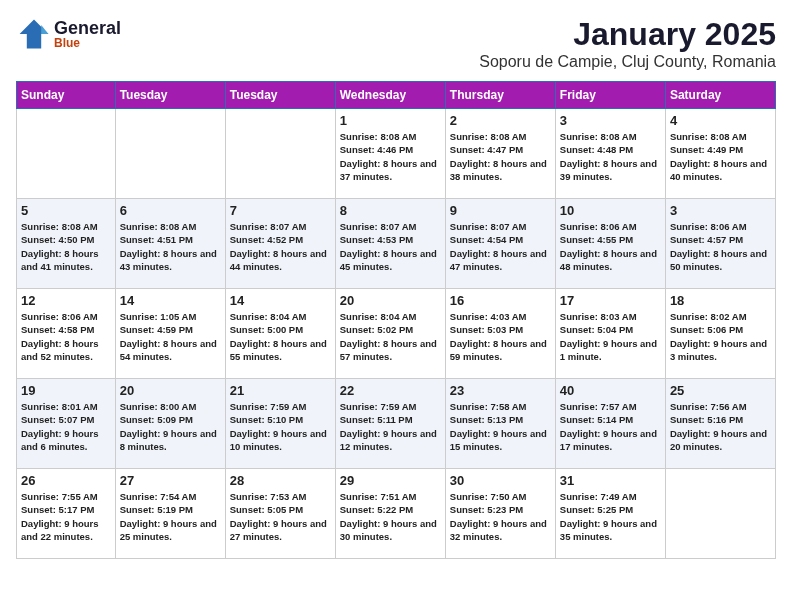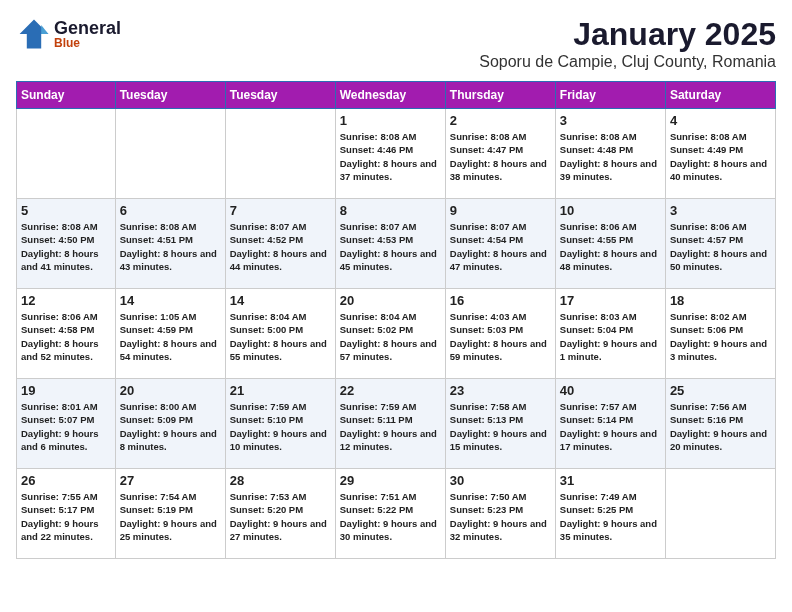--- a/index.html
+++ b/index.html
@@ -301,21 +301,21 @@
         </td>
         <td>
           <span class="day-number">27</span>
           <div class="day-info">Sunrise: 7:54 AM
 Sunset: 5:19 PM
 Daylight: 9 hours and 25 minutes.</div>
         </td>
         <td>
           <span class="day-number">28</span>
           <div class="day-info">Sunrise: 7:53 AM
-Sunset: 5:20 PM
+Sunset: 5:05 PM
 Daylight: 9 hours and 27 minutes.</div>
         </td>
         <td>
           <span class="day-number">29</span>
           <div class="day-info">Sunrise: 7:51 AM
 Sunset: 5:22 PM
 Daylight: 9 hours and 30 minutes.</div>
         </td>
         <td>
           <span class="day-number">30</span>

